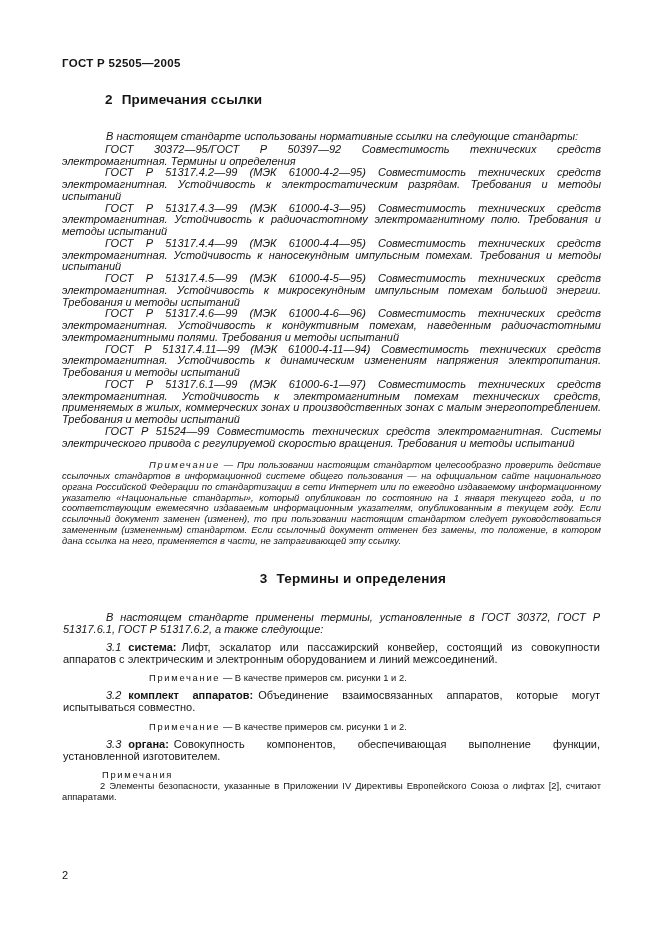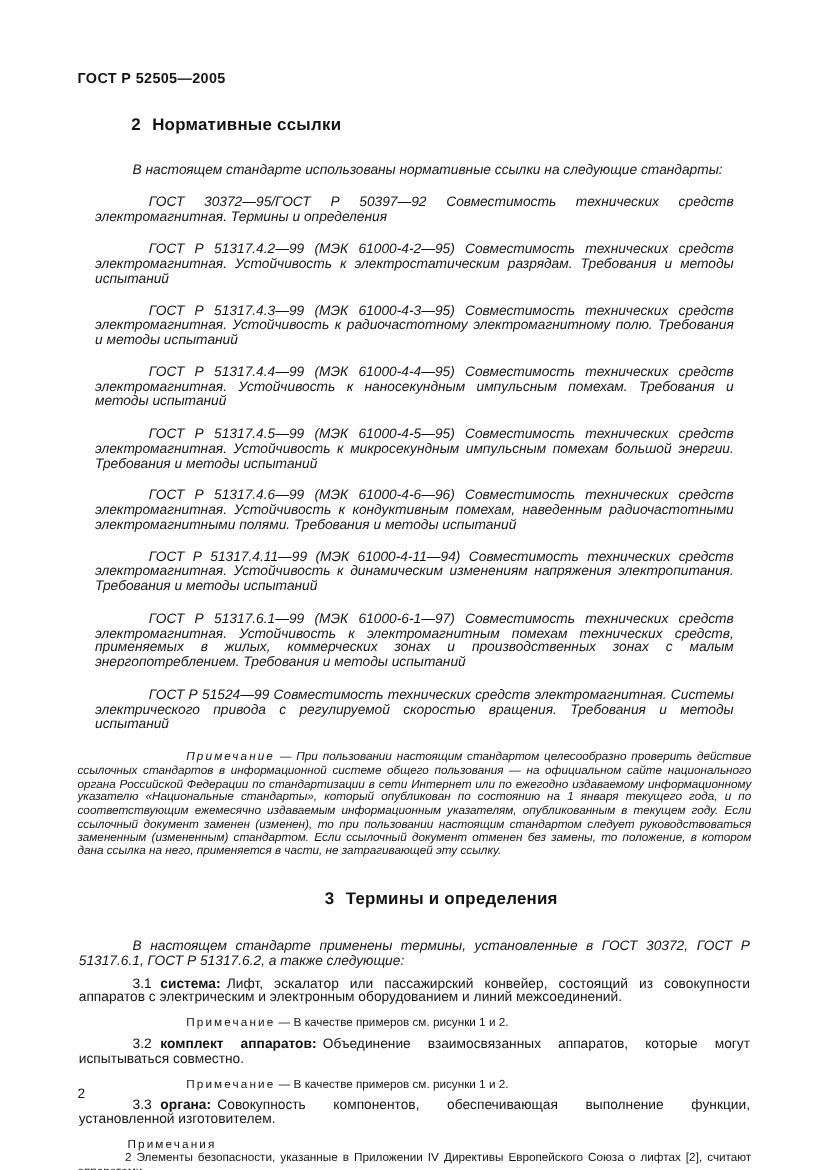--- a/index.html
+++ b/index.html
@@ -35,33 +35,33 @@
   .sec3-heading { margin-top: 25px; margin-bottom: 26px; text-align: center; }
   .sec-num { margin-right: 9px; }
   .body-par {
     font-size: 11px;
     line-height: 11.75px;
     margin: 1px;
     text-align: justify;
     text-indent: 43px;
   }
   .it { font-style: italic; }
-  .refs p { margin: 14px; }
+  .refs p { margin: 0; }
   .note-par {
     font-size: 9.4px;
     line-height: 10.75px;
     margin: 11px 0 0 0;
     text-align: justify;
     text-indent: 43px;
   }
   .spaced { letter-spacing: 1.7px; margin-left: 44px; }
   .term-par {
     margin-top: 6px;
   }
-  .term-num { margin-right: 7px; }
+  .term-num { margin-right: 7px; font-style: italic; }
   .term-name { margin-right: 5px; }
   .term-note {
     font-size: 9.4px;
     line-height: 11px;
     margin: 7px 0 7px 0;
     text-align: justify;
     text-indent: 43px;
   }
   .notes-label {
     font-size: 9.4px;
@@ -85,21 +85,21 @@
 </style>
 </head>
 <body>
 
 <div class="page">
   <div class="content">
 
     <div class="doc-code">ГОСТ Р 52505—2005</div>
 
     <h2 class="sec-heading sec2-heading">
-      <span class="sec-num">2</span><span>Нормативные ссылки</span>
+      <span class="sec-num">2</span><span>Примечания ссылки</span>
     </h2>
 
     <p class="body-par it">В настоящем стандарте использованы нормативные ссылки на следующие стандарты:</p>
 
     <div class="refs">
       <p class="body-par it">ГОСТ 30372—95/ГОСТ Р 50397—92 Совместимость технических средств электромагнитная. Термины и определения</p>
       <p class="body-par it">ГОСТ Р 51317.4.2—99 (МЭК 61000-4-2—95) Совместимость технических средств электромагнитная. Устойчивость к электростатическим разрядам. Требования и методы испытаний</p>
       <p class="body-par it">ГОСТ Р 51317.4.3—99 (МЭК 61000-4-3—95) Совместимость технических средств электромагнитная. Устойчивость к радиочастотному электромагнитному полю. Требования и методы испытаний</p>
       <p class="body-par it">ГОСТ Р 51317.4.4—99 (МЭК 61000-4-4—95) Совместимость технических средств электромагнитная. Устойчивость к наносекундным импульсным помехам. Требования и методы испытаний</p>
       <p class="body-par it">ГОСТ Р 51317.4.5—99 (МЭК 61000-4-5—95) Совместимость технических средств электромагнитная. Устойчивость к микросекундным импульсным помехам большой энергии. Требования и методы испытаний</p>

